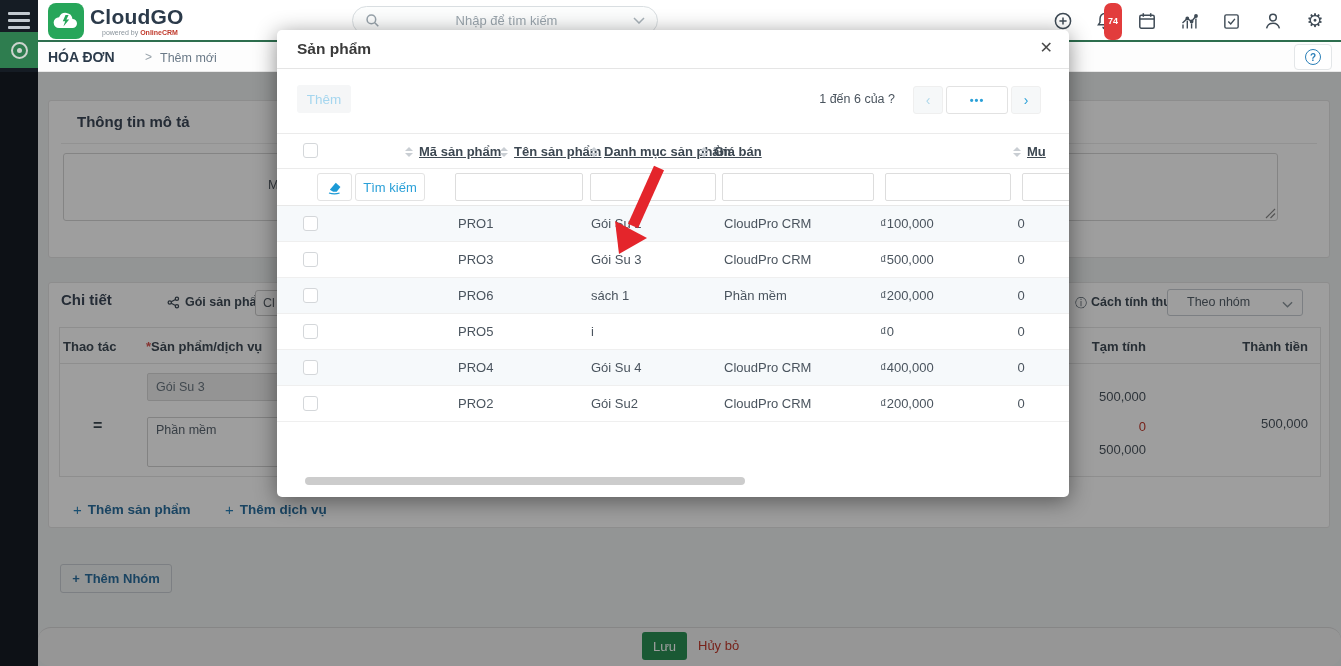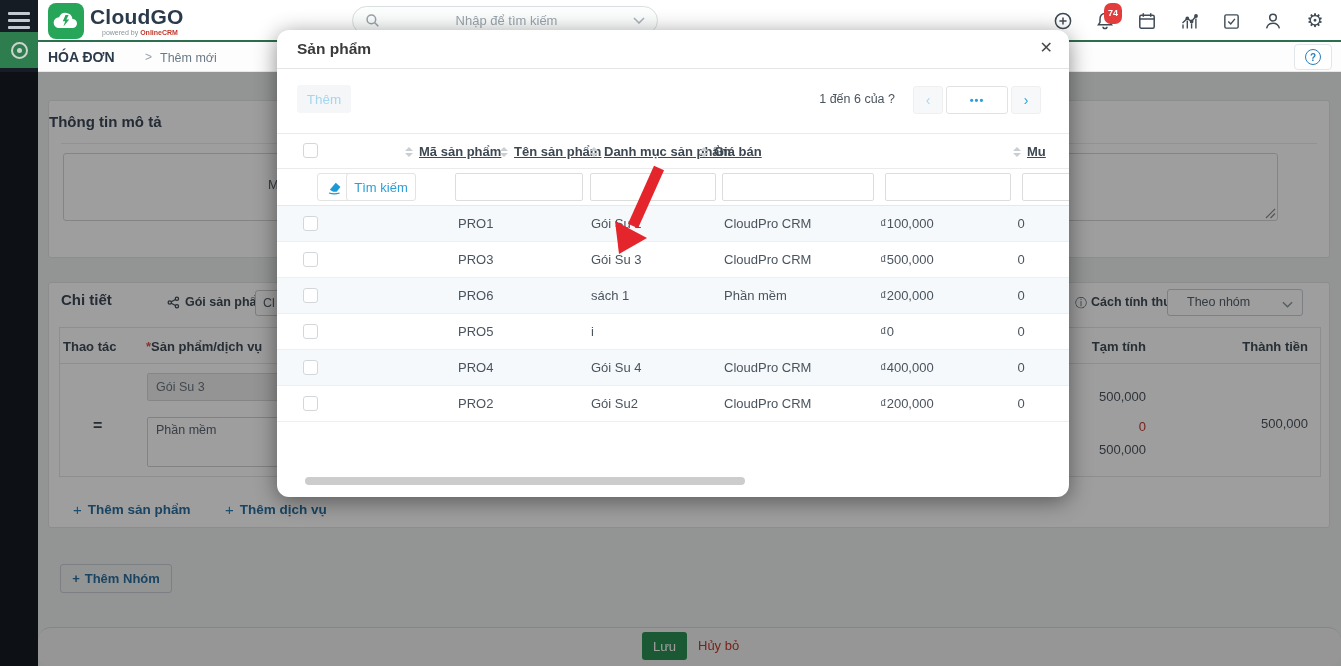--- a/index.html
+++ b/index.html
@@ -19,35 +19,35 @@
   .topbar { position:absolute; left:38px; top:0; width:1303px; height:42px; background:#ffffff; border-bottom:2px solid #2d6e4e; z-index:6; }
   .logo-box { position:absolute; left:10px; top:3px; width:36px; height:36px; background:#27a65a; border-radius:8px; display:flex; align-items:center; justify-content:center; }
   .logo-text { position:absolute; left:52px; top:5px; font-size:21px; font-weight:bold; color:#2b3a4a; letter-spacing:.2px; }
   .logo-sub { position:absolute; left:64px; top:29px; font-size:7px; color:#8a949c; }
   .logo-sub b { color:#c0392b; font-size:7px; }
   .searchbox { position:absolute; left:314px; top:6px; width:306px; height:29px; border:1px solid #d9dee1; border-radius:15px; background:#fcfdfd; display:flex; align-items:center; padding:0 12px; gap:8px; }
   .searchbox input { border:none; outline:none; background:transparent; flex:1; font-size:13px; color:#55606a; font-family:inherit;text-align:center; }
   .searchbox input::placeholder { color:#9aa5ad; }
   .top-icons { position:absolute; right:16px; top:0; height:42px; display:flex; align-items:center; gap:22px; }
   .tico { position:relative; width:20px; height:20px; display:flex; align-items:center; justify-content:center; cursor:pointer; color:#3f4b56; }
-  .badge { position:absolute; top:-8px; left:9px; background:#e23c3c; color:#fff; font-size:9px; font-weight:bold; padding:5px 4px; border-radius:7px; line-height:11px; }
+  .badge { position:absolute; top:-8px; left:9px; background:#e23c3c; color:#fff; font-size:9px; font-weight:bold; padding:13px 4px; border-radius:7px; line-height:11px; }
   .gear-glyph { font-size:19px; line-height:20px; color:#3f4b56; }
 
   
   .crumbbar { position:absolute; left:38px; top:42px; width:1303px; height:30px; background:#fdfdfd; border-bottom:1px solid #e8e8e8; z-index:6; }
   .crumb-main { position:absolute; left:10px; top:7px; font-size:14px; font-weight:bold; color:#2b3a4a; }
   .crumb-sep { position:absolute; left:107px; top:8px; font-size:12px; color:#98a2aa; }
   .crumb-sub { position:absolute; left:122px; top:9px; font-size:12.5px; color:#6b7a88; }
   .help-btn { position:absolute; right:9px; top:2px; width:38px; height:26px; background:#fff; border:1px solid #e3e6e8; border-radius:4px; display:flex; align-items:center; justify-content:center; cursor:pointer; }
   .help-circ { width:16px; height:16px; border:1.5px solid #2a7fb8; border-radius:50%; color:#2a7fb8; font-size:10px; font-weight:bold; display:flex; align-items:center; justify-content:center; }
 
   
   .panel { position:absolute; background:#fff; border:1px solid #e4e4e4; border-radius:3px; }
   .panel1 { left:48px; top:100px; width:1282px; height:158px; }
-  .panel-title { position:absolute; left:0; top:12px; font-size:15px; font-weight:bold; color:#3c4858; }
+  .panel-title { position:absolute; left:28px; top:12px; font-size:15px; font-weight:bold; color:#3c4858; }
   .p1-divider { position:absolute; left:12px; top:42px; width:1256px; border-top:1px solid #ececec; }
   .p1-textarea { position:absolute; left:14px; top:52px; width:1215px; height:68px; border:1px solid #d6d6d6; border-radius:3px; background:#fff; }
   .p1-resize { position:absolute; left:1216px; top:106px; }
   .p1-mlabel { position:absolute; left:219px; top:76px; font-size:13px; color:#555e66; }
 
   .panel2 { left:48px; top:282px; width:1282px; height:246px; }
   .chip { position:absolute; left:118px; top:12px; display:flex; align-items:center; gap:5px; font-size:12.5px; font-weight:bold; color:#3f4b56; }
   .chip-select { position:absolute; left:206px; top:7px; width:160px; height:26px; border:1px solid #ccc; border-radius:3px; background:#fff; font-size:12.5px; color:#555e66; line-height:24px; padding-left:7px; }
   .tax-info { position:absolute; left:1026px; top:12px; font-size:12px; color:#5a6570; }
   .tax-label { position:absolute; left:1042px; top:12px; font-size:12.5px; font-weight:bold; color:#3f4b56; }
@@ -69,21 +69,21 @@
   .add-group-btn { position:absolute; left:60px; top:564px; width:112px; height:29px; border:1px solid #c9ced3; border-radius:3px; display:flex; align-items:center; justify-content:center; gap:5px; font-size:13px; font-weight:bold; color:#2b6f9e; cursor:pointer; background:transparent; }
 
   .footerbar { position:absolute; left:38px; top:627px; width:1303px; height:39px; background:#f2f2f2; border-top:1px solid #d8d8d8;border-radius:13px; }
   .save-btn { position:absolute; left:604px; top:4px; width:45px; height:28px; background:#2a9055; border:none; border-radius:3px; color:#fff; font-size:13px; font-family:inherit; cursor:pointer; }
   .cancel-link { position:absolute; left:660px; top:10px; font-size:13px; color:#c0392b; cursor:pointer; }
 
   
   .dim-overlay { position:absolute; left:0; top:72px; width:1341px; height:594px; background:rgba(0,0,0,0.38); z-index:50; }
 
   
-  .modal { position:absolute; left:277px; top:30px; width:792px; height:467px; background:#fff; border-radius:12px; box-shadow:0 4px 22px rgba(0,0,0,.45); z-index:100; overflow:hidden; }
+  .modal { position:absolute; left:277px; top:30px; width:792px; height:467px; background:#fff; border-radius:5px; box-shadow:0 4px 22px rgba(0,0,0,.45); z-index:100; overflow:hidden; }
   .m-title { position:absolute; left:20px; top:10px; font-size:15.5px; font-weight:bold; color:#3a3a3a; }
   .m-close { position:absolute; right:16px; top:8px; font-size:16px; color:#4a4a4a; cursor:pointer; }
   .m-headrule { position:absolute; left:0; top:38px; width:792px; border-top:1px solid #e5e5e5; }
   .m-add-btn { position:absolute; left:20px; top:55px; width:54px; height:28px; background:#f5f6f7; border:none; border-radius:3px; color:#a5d6ef; font-size:13.5px; font-family:inherit; cursor:default; }
   .m-pagesum { position:absolute; right:174px; top:62px; font-size:12.5px; color:#4a545e; }
   .m-pagebtns { position:absolute; right:28px; top:56px; display:flex; gap:3px; }
   .pg-btn { height:28px; border-radius:3px; display:flex; align-items:center; justify-content:center; font-size:14px; cursor:pointer; }
   .pg-prev { width:30px; background:#f6f8f9; border:1px solid #efefef; color:#aed7ea; }
   .pg-more { width:62px; background:#fff; border:1px solid #e2e2e2; color:#2aa0d8; font-size:11px; letter-spacing:1px; font-weight:bold; }
   .pg-next { width:30px; background:#f6f8f9; border:1px solid #efefef; color:#2aa0d8; }
@@ -93,21 +93,21 @@
   .sorticon { display:inline-flex; flex-direction:column; gap:2px; margin-right:6px; }
   .sorticon i { display:block; width:0; height:0; border-left:4px solid transparent; border-right:4px solid transparent; }
   .sorticon .up { border-bottom:4px solid #c9ced3; }
   .sorticon .dn { border-top:4px solid #c9ced3; }
   .cb { width:15px; height:15px; border:1px solid #d4d7da; border-radius:3px; background:#fff; cursor:pointer; }
   .m-head-cb { position:absolute; left:26px; top:113px; }
 
   .m-filter { position:absolute; left:0; top:139px; width:792px; height:37px; border-bottom:1px solid #e8e8e8; }
   .f-btn { position:absolute; top:4px; height:28px; background:#fff; border:1px solid #e3e3e3; border-radius:3px; display:flex; align-items:center; justify-content:center; cursor:pointer; }
   .f-erase { left:40px; width:35px; }
-  .f-search { left:69px; width:70px; color:#2aa0d8; font-size:13px; font-family:inherit;text-align:center; }
+  .f-search { left:78px; width:70px; color:#2aa0d8; font-size:13px; font-family:inherit;text-align:center; }
   .f-input { position:absolute; top:4px; height:28px; border:1px solid #ddd; border-radius:2px; background:#fff; font-size:12.5px; color:#555; padding:0 6px; font-family:inherit; outline:none; }
 
   .m-rows { position:absolute; left:0; top:176px; width:792px; }
   .mrow { position:relative; width:792px; height:36px; border-bottom:1px solid #efefef; }
   .mrow.alt { background:#f6f9fb; }
   .mcell { position:absolute; top:10px; font-size:13px; color:#4a545e; white-space:nowrap; }
   .mrow .cb { position:absolute; left:26px; top:10px; }
   .m-scrollbar { position:absolute; left:28px; top:447px; width:440px; height:8px; background:#cccccc; border-radius:4px; cursor:grab; }
 
   

